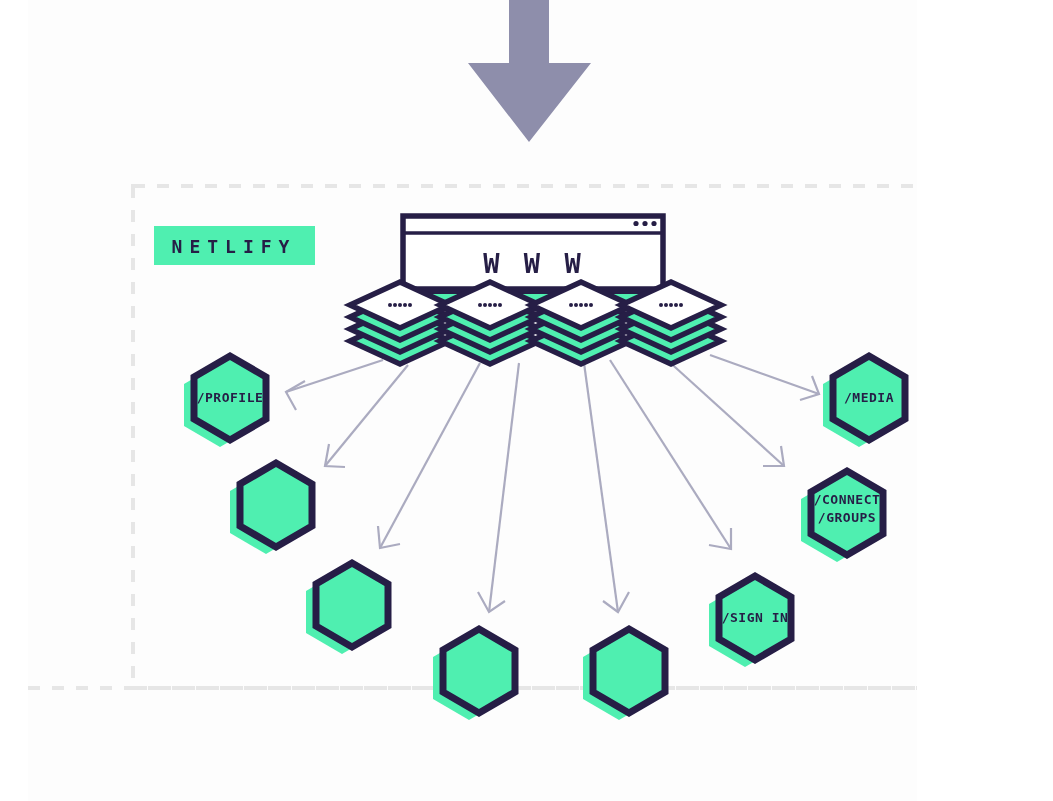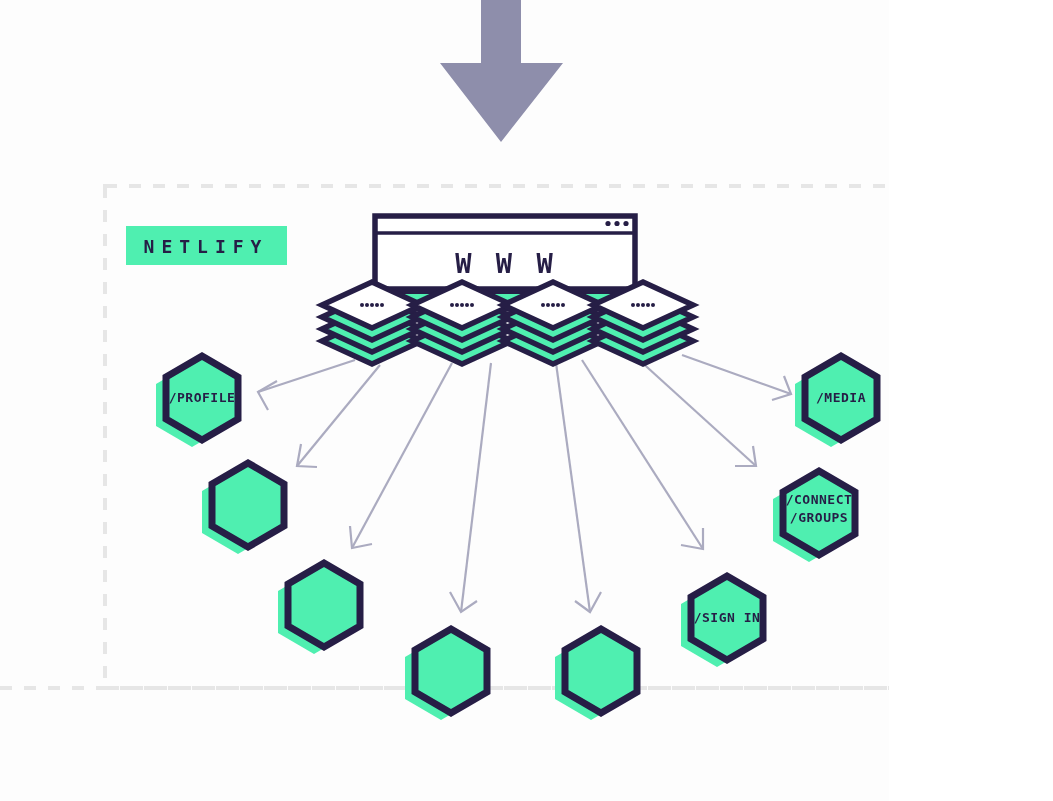--- a/index.html
+++ b/index.html
@@ -10,20 +10,21 @@
   }
   body {
     font-family: "DejaVu Sans Mono", "Liberation Mono", monospace;
   }
   #canvas {
     position: relative;
     width: 889px;
     height: 801px;
     background: #fdfdfd;
     overflow: hidden;
+    margin-left: 28px;
   }
   #scene {
     position: absolute;
     inset: 0;
     width: 1053px;
     height: 801px;
   }
   .txt {
     font-family: "DejaVu Sans Mono", "Liberation Mono", monospace;
   }

